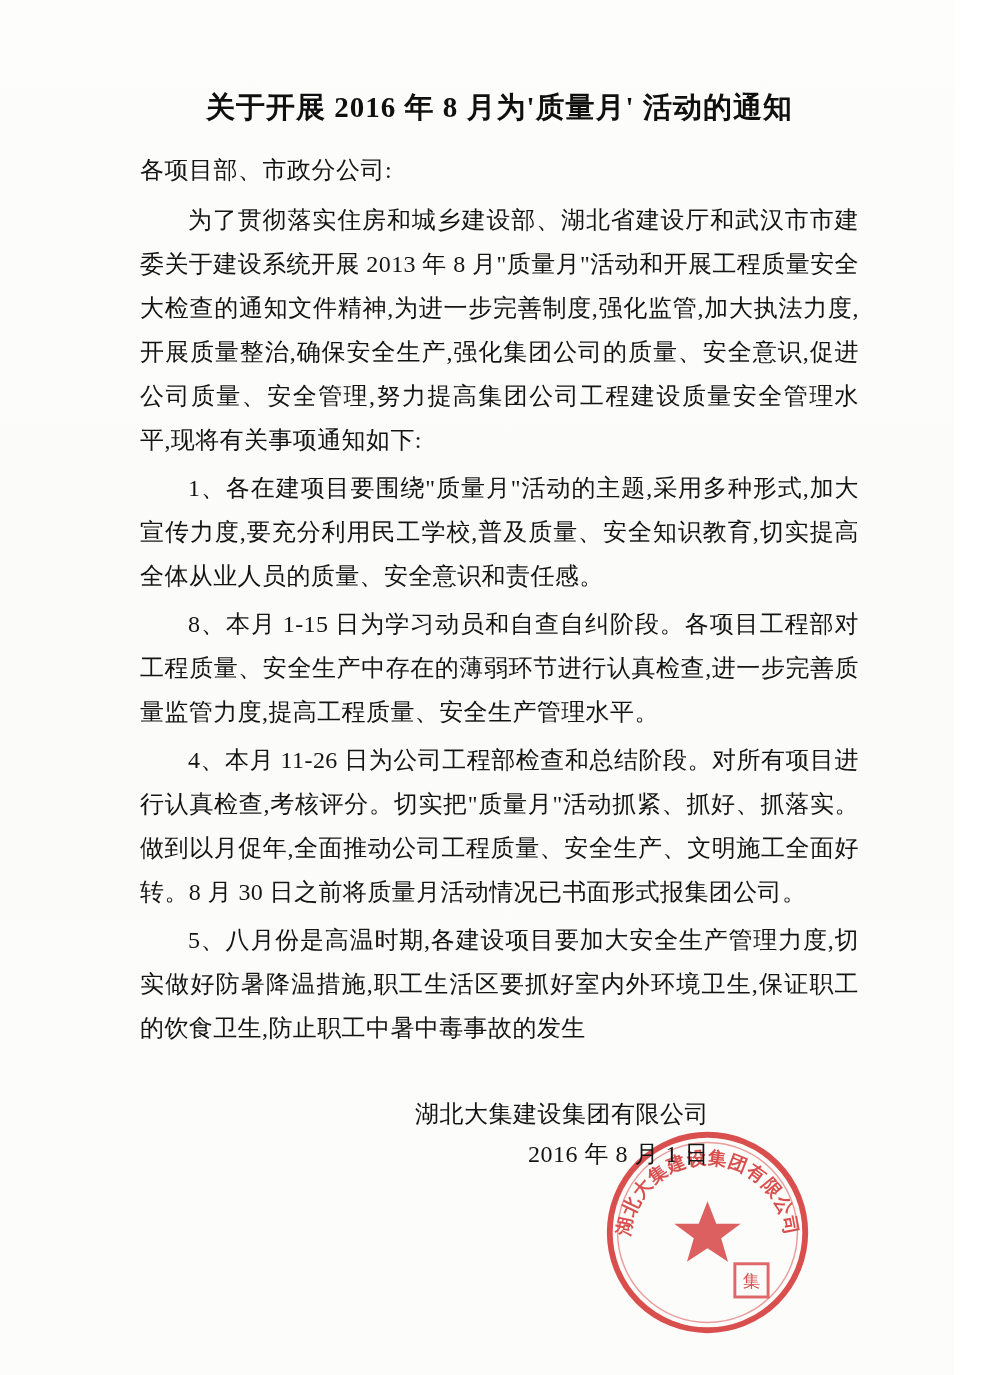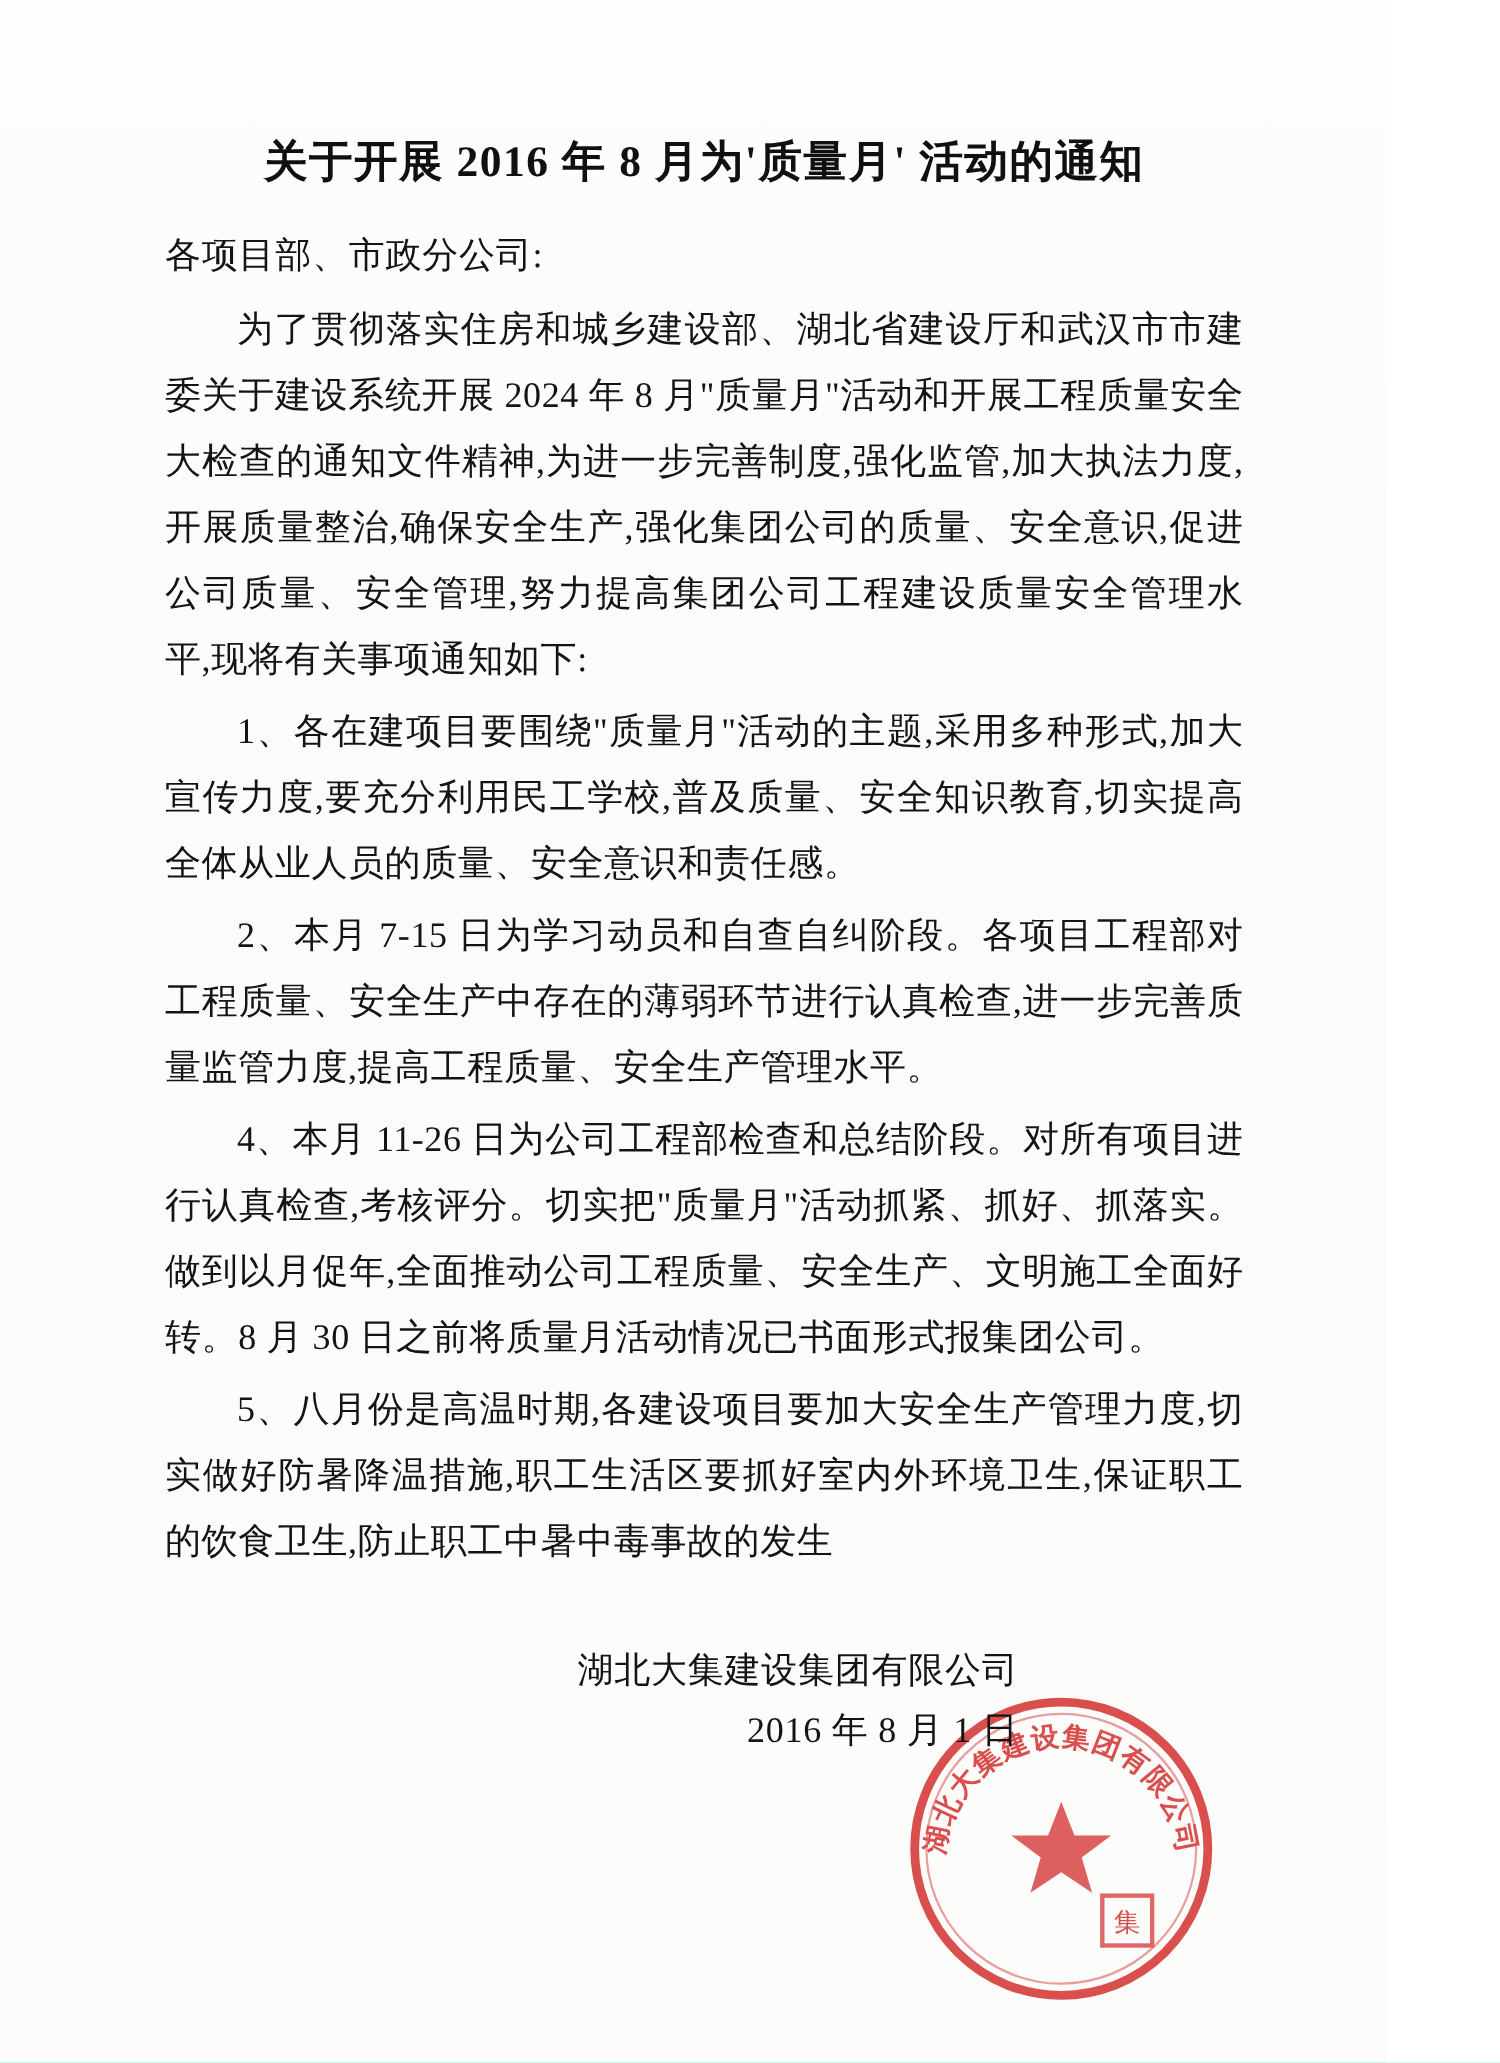--- a/index.html
+++ b/index.html
@@ -7,22 +7,23 @@
     padding: 0;
     background: #ffffff;
   }
   body {
     font-family: "Liberation Serif", "DejaVu Serif", serif;
   }
   .page {
     position: relative;
     width: 924px;
     height: 1375px;
-    background: #5eead4;
+    background: #f9a8d4;
     overflow: hidden;
+    padding-left: 30px;
   }
   
   .paper-tint {
     position: absolute;
     inset: 0;
     background: linear-gradient(180deg, #fdfdfc 0%, #fbfbf9 40%, #fcfcfa 100%);
     pointer-events: none;
   }
   .content {
     position: relative;
@@ -94,23 +95,23 @@
 
 <div class="page">
   <div class="paper-tint"></div>
 
   <div class="content">
 
     <h1 class="doc-title">关于开展 2016 年 8 月为'质量月' 活动的通知</h1>
 
     <p class="salutation">各项目部、市政分公司:</p>
 
-    <p class="para">为了贯彻落实住房和城乡建设部、湖北省建设厅和武汉市市建委关于建设系统开展 2024 年 8 月"质量月"活动和开展工程质量安全大检查的通知文件精神,为进一步完善制度,强化监管,加大执法力度,开展质量整治,确保安全生产,强化集团公司的质量、安全意识,促进公司质量、安全管理,努力提高集团公司工程建设质量安全管理水平,现将有关事项通知如下:</p>
+    <p class="para">为了贯彻落实住房和城乡建设部、湖北省建设厅和武汉市市建委关于建设系统开展 2013 年 8 月"质量月"活动和开展工程质量安全大检查的通知文件精神,为进一步完善制度,强化监管,加大执法力度,开展质量整治,确保安全生产,强化集团公司的质量、安全意识,促进公司质量、安全管理,努力提高集团公司工程建设质量安全管理水平,现将有关事项通知如下:</p>
     <p class="para">1、各在建项目要围绕"质量月"活动的主题,采用多种形式,加大宣传力度,要充分利用民工学校,普及质量、安全知识教育,切实提高全体从业人员的质量、安全意识和责任感。</p>
-    <p class="para">2、本月 7-15 日为学习动员和自查自纠阶段。各项目工程部对工程质量、安全生产中存在的薄弱环节进行认真检查,进一步完善质量监管力度,提高工程质量、安全生产管理水平。</p>
+    <p class="para">8、本月 1-15 日为学习动员和自查自纠阶段。各项目工程部对工程质量、安全生产中存在的薄弱环节进行认真检查,进一步完善质量监管力度,提高工程质量、安全生产管理水平。</p>
     <p class="para">4、本月 11-26 日为公司工程部检查和总结阶段。对所有项目进行认真检查,考核评分。切实把"质量月"活动抓紧、抓好、抓落实。做到以月促年,全面推动公司工程质量、安全生产、文明施工全面好转。8 月 30 日之前将质量月活动情况已书面形式报集团公司。</p>
     <p class="para">5、八月份是高温时期,各建设项目要加大安全生产管理力度,切实做好防暑降温措施,职工生活区要抓好室内外环境卫生,保证职工的饮食卫生,防止职工中暑中毒事故的发生</p>
 
     <div class="signature-block">
       <div class="sig-line">湖北大集建设集团有限公司</div>
       <div class="sig-line">2016 年 8 月 1 日</div>
     </div>
 
   </div>
 

